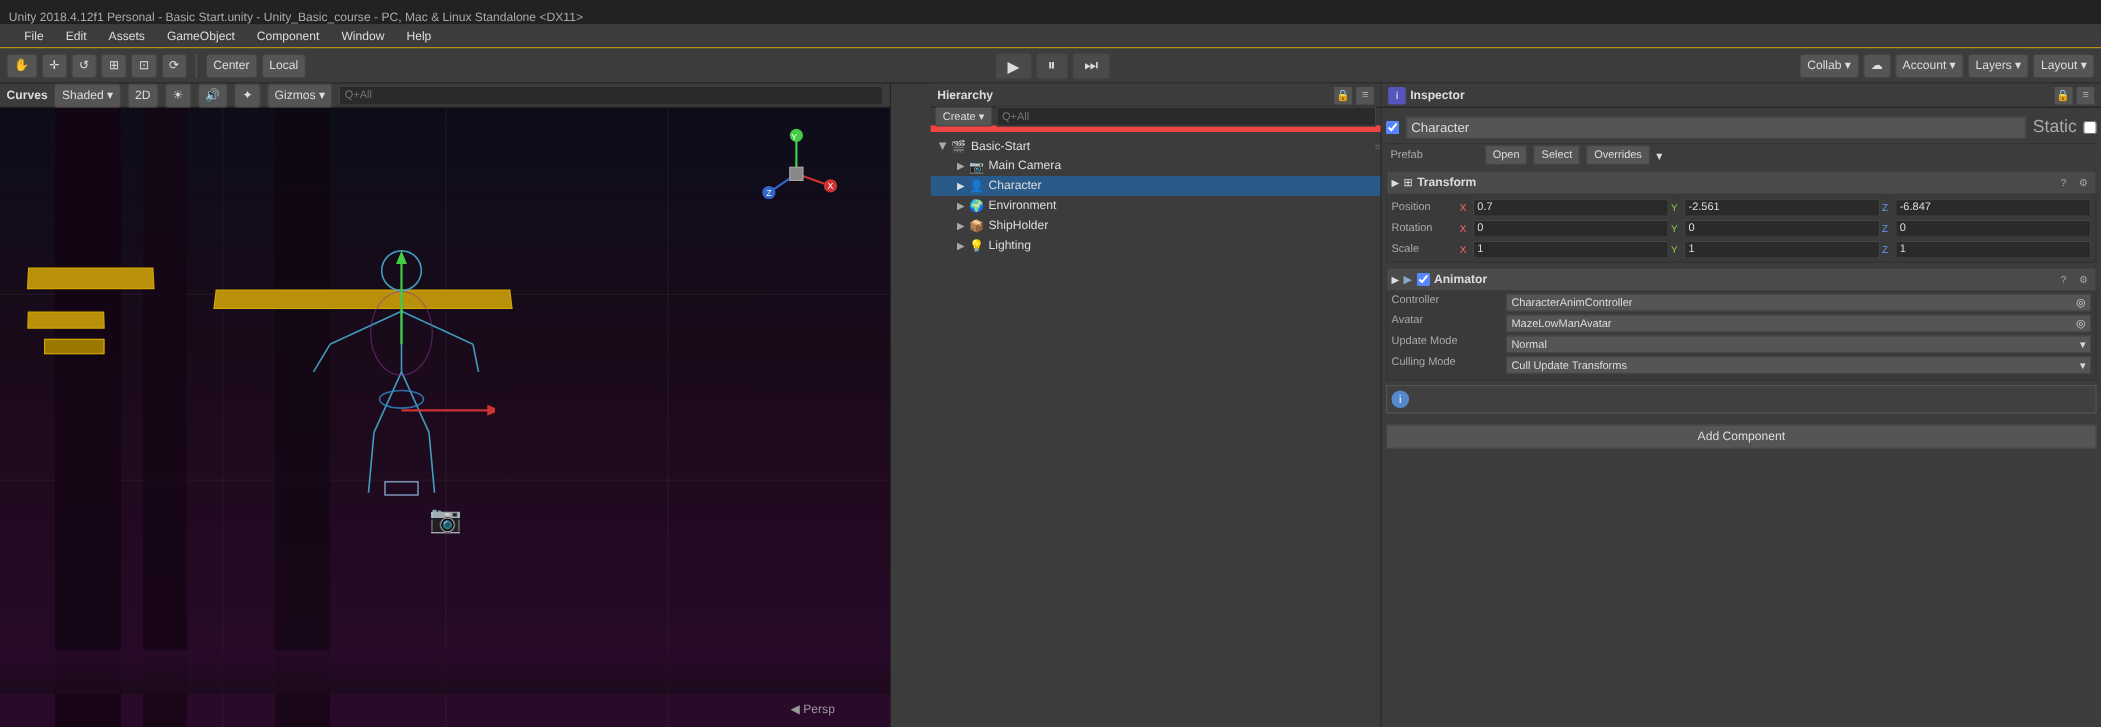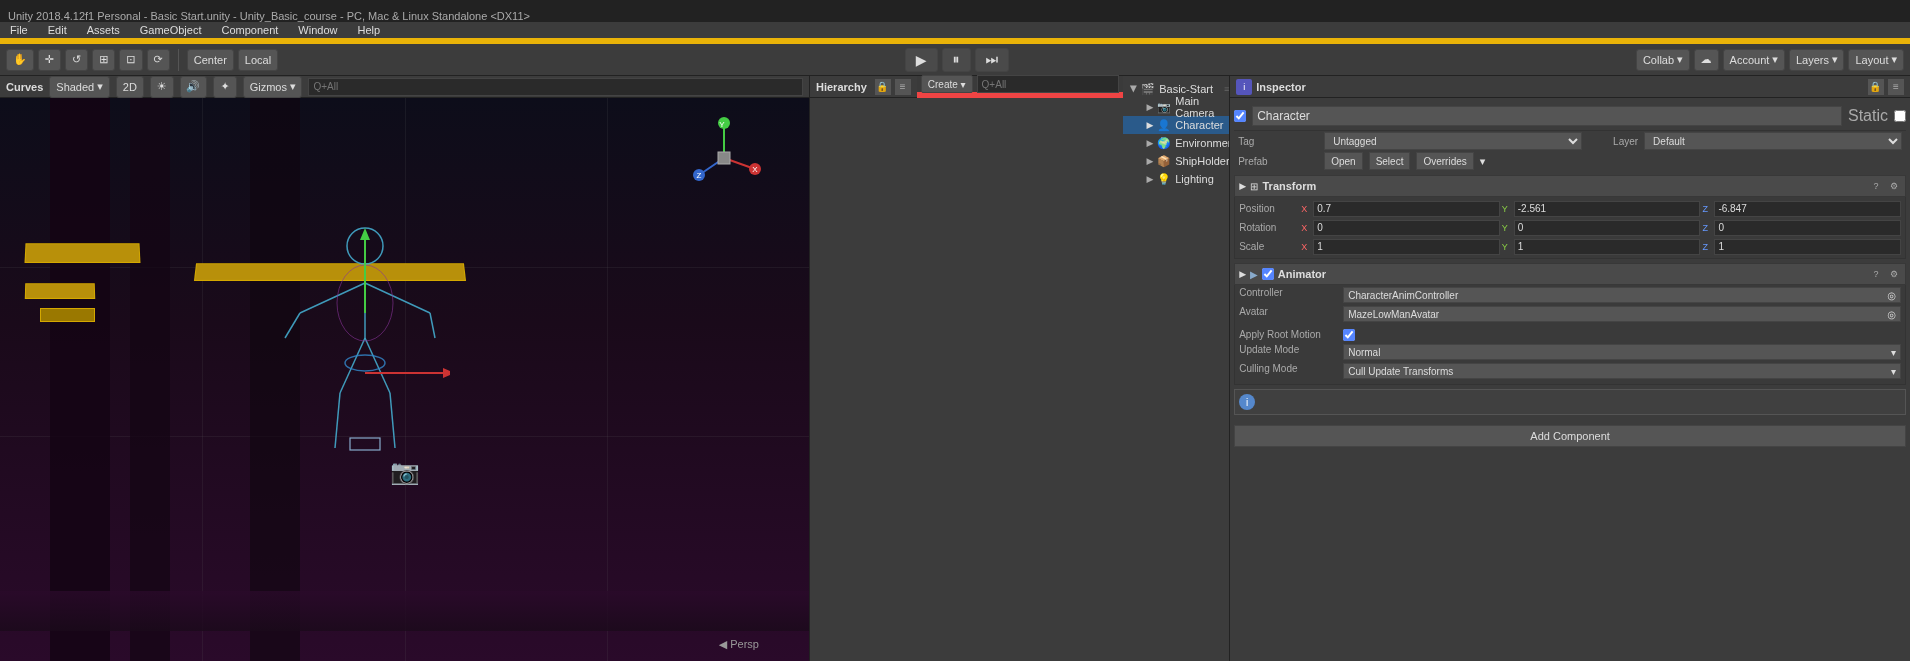--- a/index.html
+++ b/index.html
@@ -24,23 +24,23 @@
       font-size: 11px;
       color: #aaa;
     }
 
     
     #menu-bar {
       height: 22px;
       background: #3c3c3c;
       display: flex;
       align-items: center;
-      padding: 0 6px;
+      padding: 0 18px;
       gap: 12px;
-      border-bottom: 6px solid #eab308;
+      border-bottom: 1px solid #eab308;
     }
     .menu-item {
       font-size: 11px;
       color: #ddd;
       cursor: pointer;
       padding: 2px 4px;
     }
 
     
     #toolbar {
@@ -132,20 +132,22 @@
       left: 320px;
       top: 180px;
     }
 
     
     #hierarchy-panel {
       flex: 0 0 410px;
       background: #3c3c3c;
       border-right: 1px solid #222;
       display: flex;
+      flex-direction: column;
+      margin-left: 36px;
     }
     #hierarchy-header {
       height: 22px;
       background: #3c3c3c;
       display: flex;
       align-items: center;
       padding: 0 6px;
       border-bottom: 1px solid #222;
       gap: 4px;
     }
@@ -669,30 +671,20 @@
     </div>
     <div id="inspector-content">
       
       <div class="insp-top-row">
         <input type="checkbox" class="insp-checkbox" checked="" style="">
         <input type="text" style="flex: 1 1 0%; background: rgb(85, 85, 85); border: 1px solid rgb(68, 68, 68); color: rgb(221, 221, 221); font-size: 12px; padding: 2px 4px; height: 20px;" value="Character">
         <span class="insp-static">Static</span>
         <input type="checkbox" class="insp-checkbox" style="">
       </div>
       
-      <div class="insp-row">
-        <span class="insp-label">Tag</span>
-        <select class="insp-dropdown">
-          <option>Untagged</option>
-        </select>
-        <span class="insp-label" style="width:50px;text-align:right;">Layer</span>
-        <select class="insp-dropdown">
-          <option>Default</option>
-        </select>
-      </div>
       
       <div class="insp-row">
         <span class="insp-label">Prefab</span>
         <button class="insp-small-btn">Open</button>
         <button class="insp-small-btn">Select</button>
         <button class="insp-small-btn">Overrides</button>
         <span>▾</span>
       </div>
 
       
@@ -774,24 +766,20 @@
         </div>
 
         <div class="anim-row">
           <span class="anim-label">Avatar</span>
           <div class="anim-value">
             <span>MazeLowManAvatar</span>
             <span>◎</span>
           </div>
         </div>
 
-        <div class="anim-row anim-checkbox-row">
-          <span class="anim-label">Apply Root Motion</span>
-          <input type="checkbox" class="insp-checkbox" checked="" style="">
-        </div>
 
         <div class="anim-row">
           <span class="anim-label">Update Mode</span>
           <div class="anim-value">
             <span>Normal</span>
             <span>▾</span>
           </div>
         </div>
 
         <div class="anim-row">

